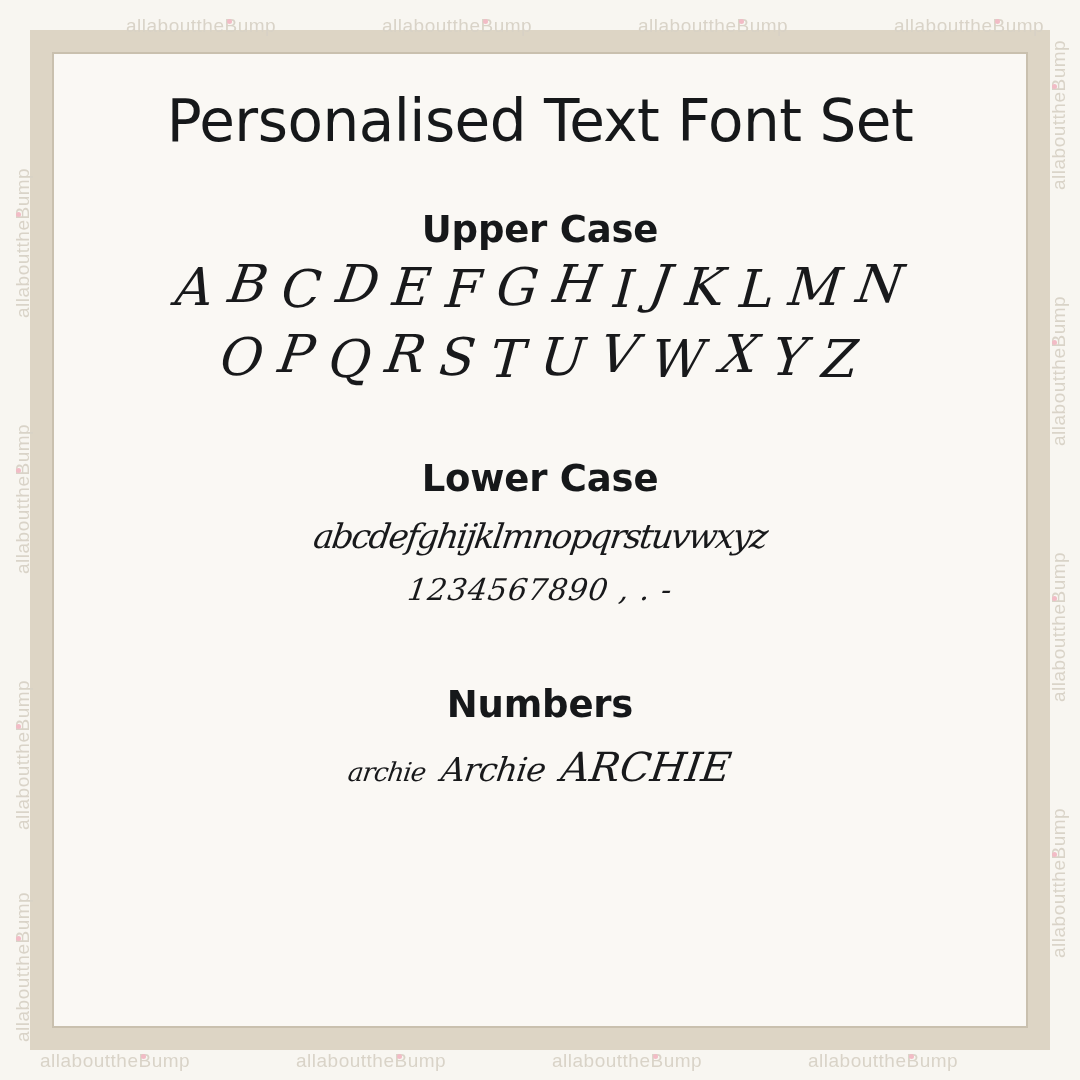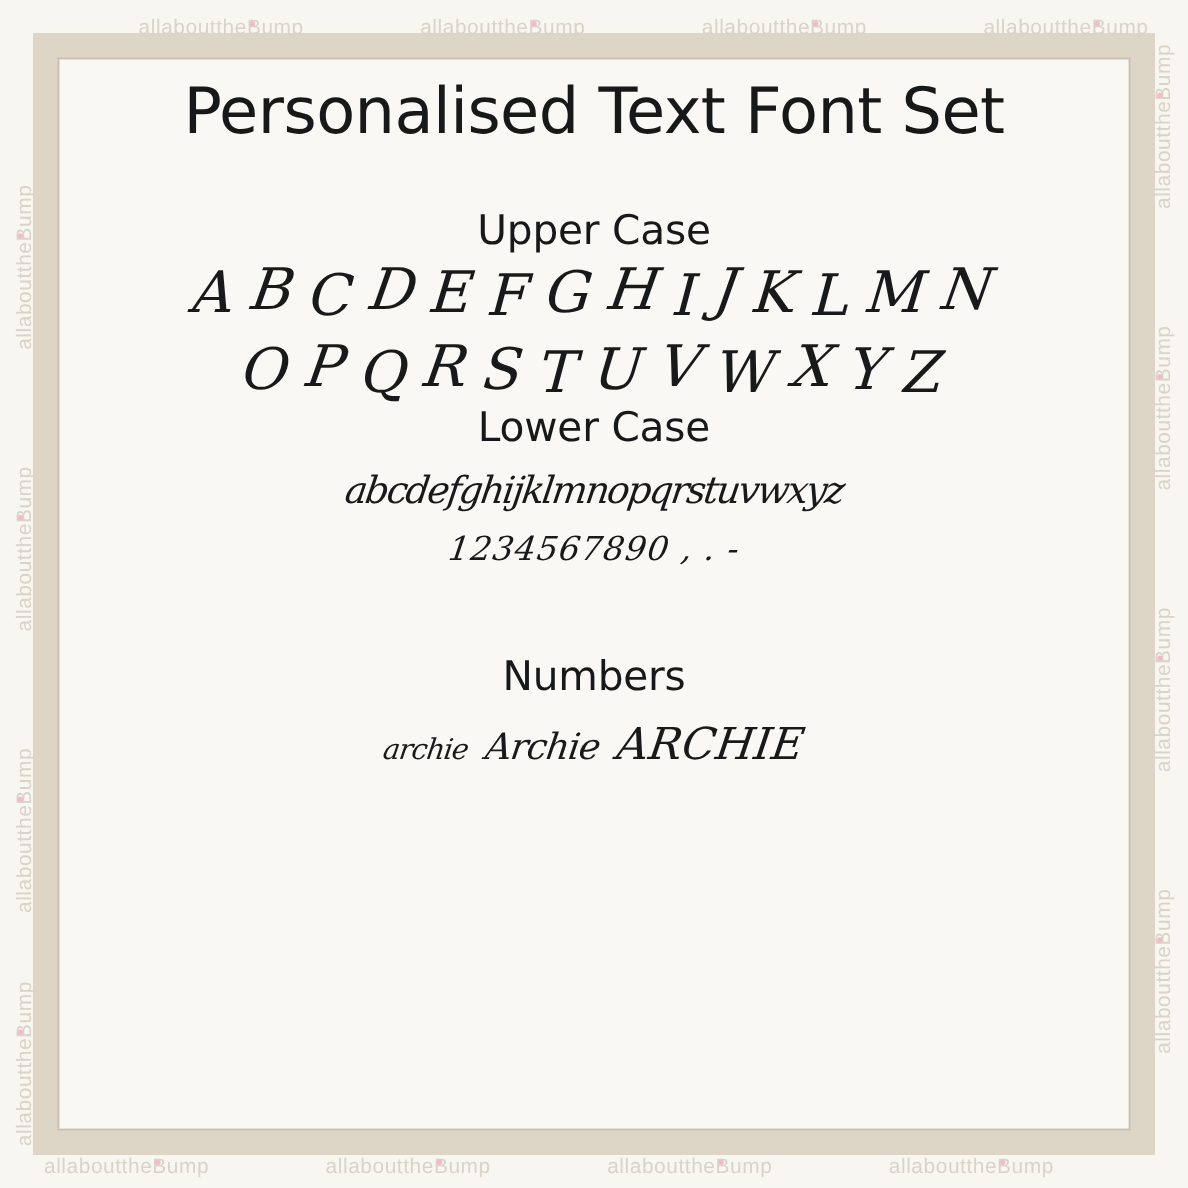--- a/index.html
+++ b/index.html
@@ -73,21 +73,21 @@
     inset: 0;
     border: 2px solid #c9c0ae;
     box-sizing: border-box;
     background: #faf8f4;
   }
 
   
   #content {
     position: absolute;
     inset: 0;
-    padding: 20px 40px;
+    padding: 40px 40px;
     box-sizing: border-box;
     display: flex;
     flex-direction: column;
     z-index: 3;
   }
 
   #title {
     font-family: "DejaVu Sans", sans-serif;
     font-weight: 400;
     font-size: 58px;
@@ -98,21 +98,21 @@
     text-align: center;
   }
 
   .section {
     width: 100%;
     text-align: center;
   }
   .section-title {
     font-family: "DejaVu Sans", sans-serif;
     font-size: 37px;
-    font-weight: 400;
+    font-weight: 700;
     color: #16181a;
     letter-spacing: -0.2px;
   }
 
   
   .script {
     font-family: "DejaVu Serif", serif;
     font-style: italic;
     color: #18191b;
     font-weight: 400;
@@ -160,21 +160,21 @@
     gap: 16px;
     transform: skewX(-8deg);
   }
   .ex-lower { font-size: 26px; letter-spacing: -1px; }
   .ex-title { font-size: 33px; letter-spacing: -1px; }
   .ex-upper { font-size: 40px; letter-spacing: 0px; }
 
   .sp-title-1 { margin-top: 58px; }
   .sp-glyphs-1 { margin-top: 6px; }
   .sp-glyphs-2 { margin-top: 10px; }
-  .sp-title-2 { }
+  .sp-title-2 { margin-top: 70px; }
   .sp-lower { margin-top: 16px; }
   .sp-title-3 { margin-top: 76px; }
   .sp-nums { margin-top: 16px; }
   .sp-title-4 { margin-top: 76px; }
   .sp-ex { margin-top: 18px; }
 </style>
 </head>
 <body>
 
 <div id="page">

